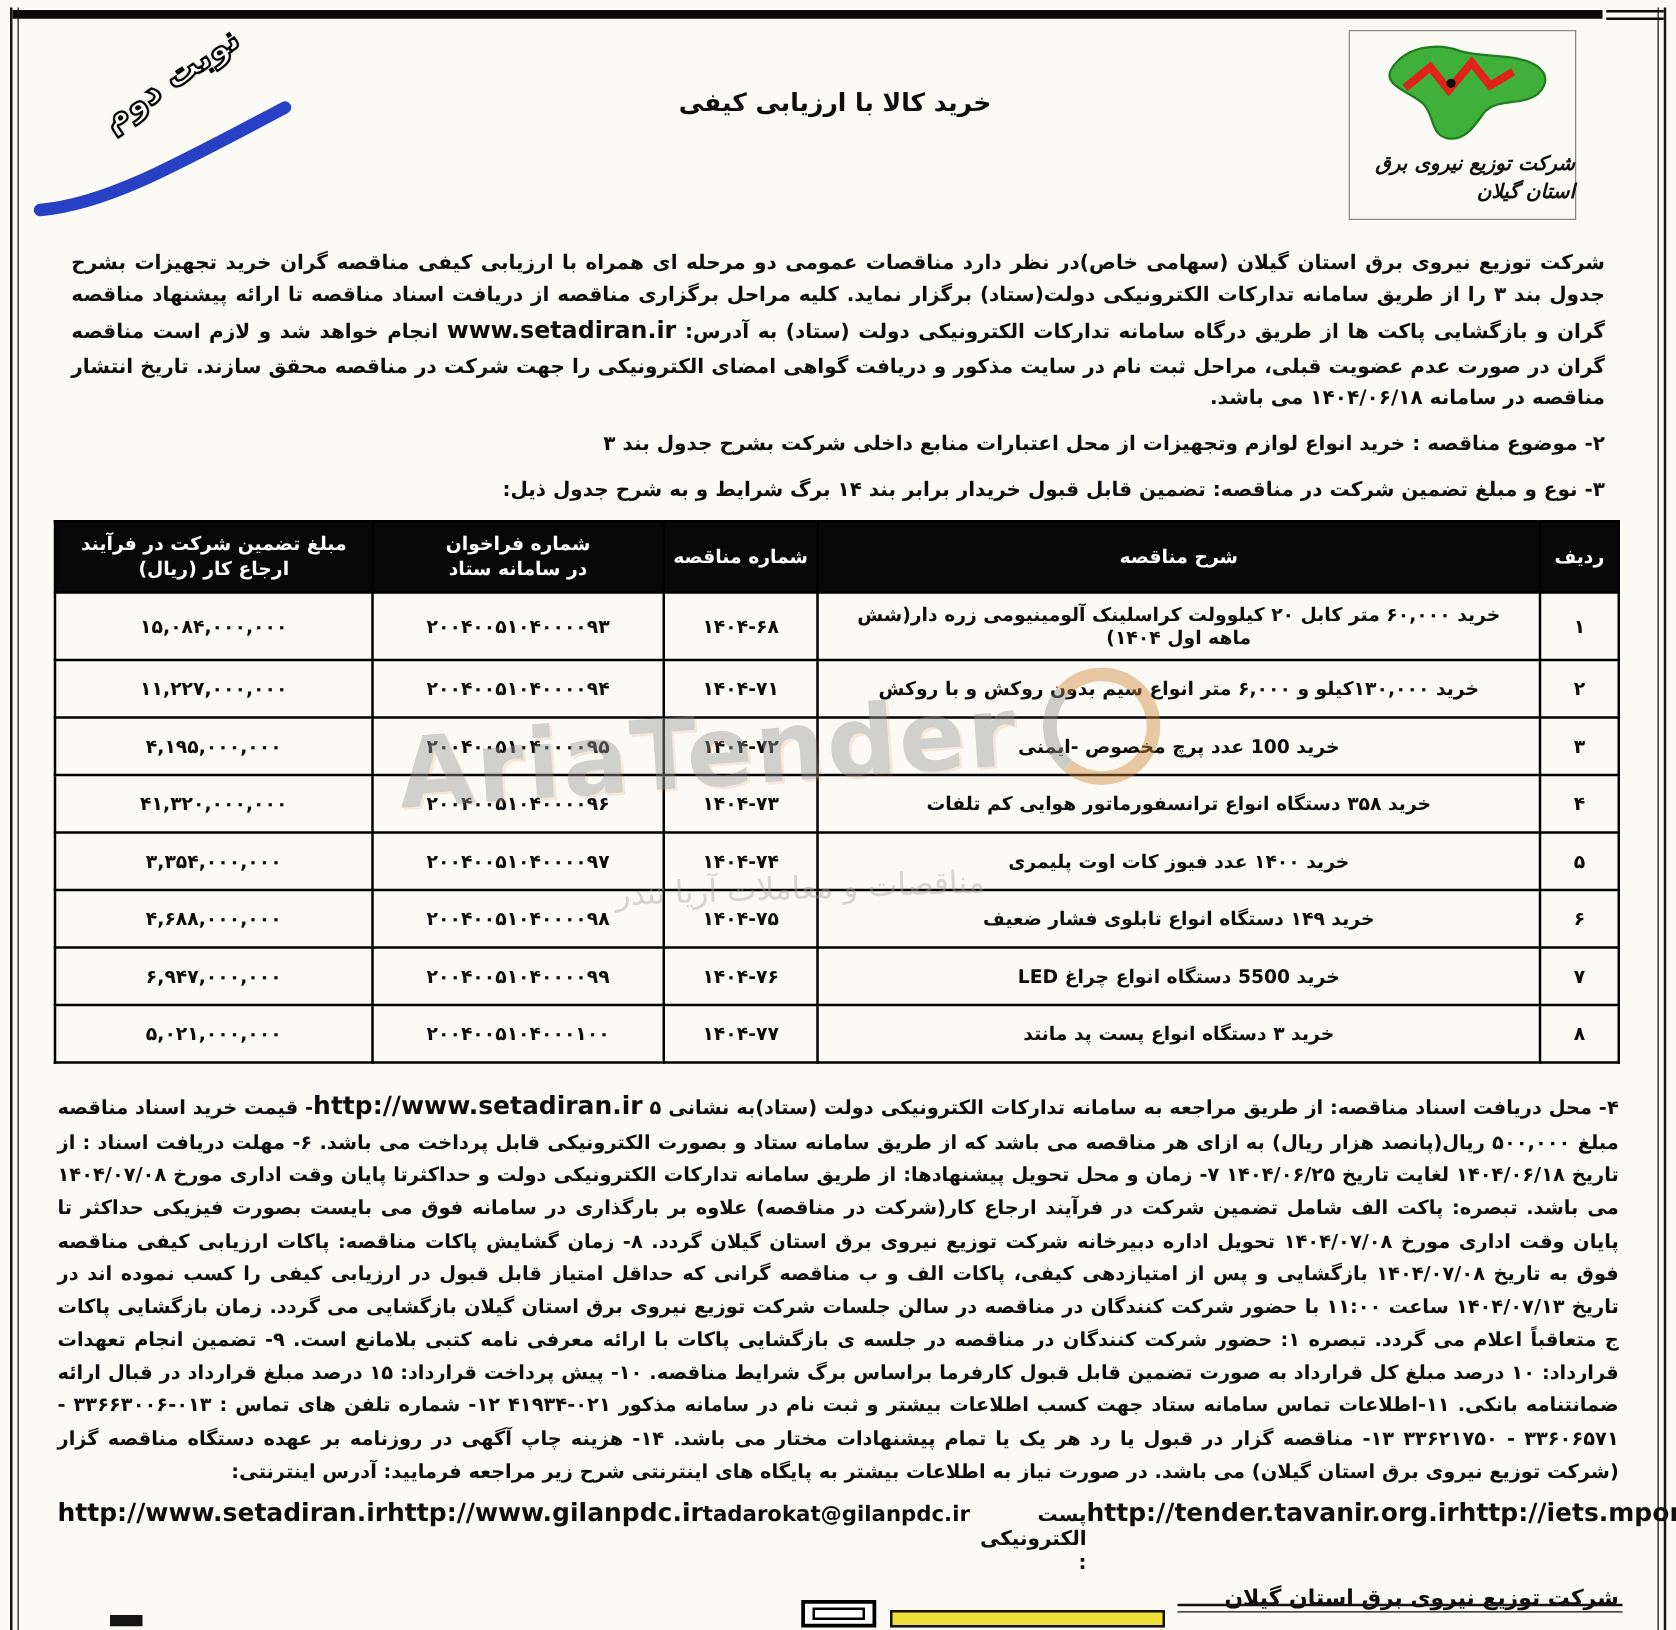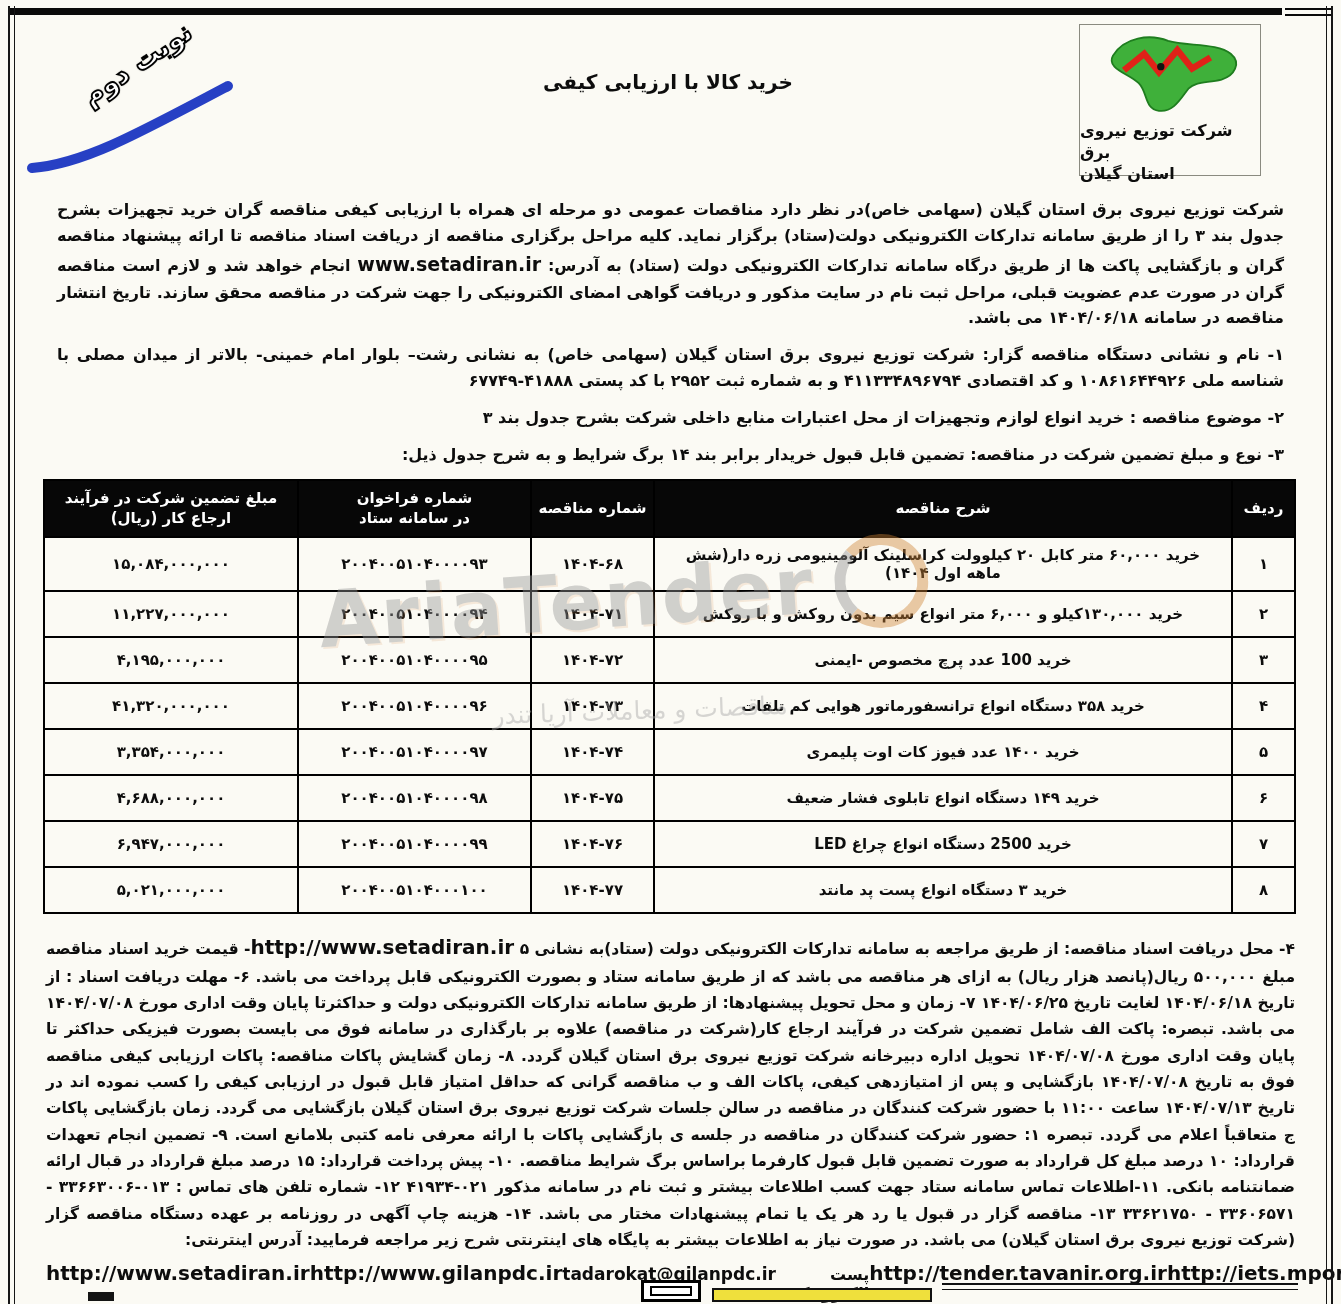--- a/index.html
+++ b/index.html
@@ -21,22 +21,22 @@
   .masthead { position:relative; height:162px; margin-top:24px; }
   .title-block { position:absolute; right:255px; left:250px; top:20px; text-align:center; }
   .title-block h1 { font-size:39px; font-weight:bold; letter-spacing:0.5px; }
   .title-block h2 { font-size:20px; font-weight:bold; margin-top:26px; }
 
   .badge-wrap { position:absolute; left:22px; top:14px; width:218px; height:140px; }
   .badge-text { position:absolute; left:52px; top:10px; transform:rotate(-34deg); font-size:27px; font-weight:bold;
                 color:#fff; -webkit-text-stroke:1.8px #000; text-shadow:0 0 2px #000, 0 0 1px #000; white-space:nowrap; }
   .swoosh { position:absolute; left:2px; top:34px; width:214px; height:104px; }
 
-  .logo-box { position:absolute; right:80px; top:0; width:182px; height:152px; text-align:left;
-              border:1px solid #8a8a80; padding-top:3px; }
+  .logo-box { position:absolute; right:80px; top:0; width:182px; height:152px; text-align:right;
+              border:1px solid #8a8a80; padding-top:3px;font-style:italic; }
   .logo-map { width:152px; height:92px; display:block; margin:0 auto; }
   .logo-line { font-size:16px; font-weight:bold; line-height:1.35; }
 
   
   .intro { margin:4px 46px 0; font-size:16px; font-weight:bold; text-align:justify; line-height:1.62; }
   .intro p { margin:11px; }
   .url-inline { direction:ltr; unicode-bidi:embed; font-weight:bold; }
   .intro .url-inline { font-size:19px; }
 
   
@@ -104,21 +104,20 @@
         <path d="M30,46 L52,28 L68,48 L88,24 L104,44 L124,32" stroke="#e02218" stroke-width="7" fill="none"></path>
         <circle cx="70" cy="42" r="4" fill="#111"></circle>
       </svg>
       <div class="logo-line">شرکت توزیع نیروی برق</div>
       <div class="logo-line">استان گیلان</div>
     </div>
   </header>
 
   <section class="intro">
     <p><span>شرکت توزیع نیروی برق استان گیلان (سهامی خاص)در نظر دارد مناقصات عمومی دو مرحله ای همراه با ارزیابی کیفی مناقصه گران خرید تجهیزات بشرح جدول بند ۳ را از طریق سامانه تدارکات الکترونیکی دولت(ستاد) برگزار نماید. کلیه مراحل برگزاری مناقصه از دریافت اسناد مناقصه تا ارائه پیشنهاد مناقصه گران و بازگشایی پاکت ها از طریق درگاه سامانه تدارکات الکترونیکی دولت (ستاد) به آدرس: </span><span class="url-inline">www.setadiran.ir</span><span> انجام خواهد شد و لازم است مناقصه گران در صورت عدم عضویت قبلی، مراحل ثبت نام در سایت مذکور و دریافت گواهی امضای الکترونیکی را جهت شرکت در مناقصه محقق سازند. تاریخ انتشار مناقصه در سامانه ۱۴۰۴/۰۶/۱۸ می باشد.</span></p>
-    <p>۱- نام و نشانی دستگاه مناقصه گزار: شرکت توزیع نیروی برق استان گیلان (سهامی خاص) به نشانی رشت– بلوار امام خمینی- بالاتر از میدان مصلی با شناسه ملی ۱۰۸۶۱۶۴۴۹۲۶ و کد اقتصادی ۴۱۱۳۳۴۸۹۶۷۹۴ و به شماره ثبت ۲۹۵۲ با کد پستی ۴۱۸۸۸-۶۷۷۴۹</p>
     <p>۲- موضوع مناقصه : خرید انواع لوازم وتجهیزات از محل اعتبارات منابع داخلی شرکت بشرح جدول بند ۳</p>
     <p>۳- نوع و مبلغ تضمین شرکت در مناقصه: تضمین قابل قبول خریدار برابر بند ۱۴ برگ شرایط و به شرح جدول ذیل:</p>
   </section>
 
   <table class="tender">
     <colgroup>
       <col style="width:63px">
         <col style="width:578px">
         <col style="width:123px">
         <col style="width:233px">
@@ -177,21 +176,21 @@
       </tr>
       <tr>
         <td>۶</td>
         <td class="desc">خرید ۱۴۹ دستگاه انواع تابلوی فشار ضعیف</td>
         <td class="ltrcell">۱۴۰۴-۷۵</td>
         <td>۲۰۰۴۰۰۵۱۰۴۰۰۰۰۹۸</td>
         <td>۴,۶۸۸,۰۰۰,۰۰۰</td>
       </tr>
       <tr>
         <td>۷</td>
-        <td class="desc">خرید 2500 دستگاه انواع چراغ LED</td>
+        <td class="desc">خرید 5500 دستگاه انواع چراغ LED</td>
         <td class="ltrcell">۱۴۰۴-۷۶</td>
         <td>۲۰۰۴۰۰۵۱۰۴۰۰۰۰۹۹</td>
         <td>۶,۹۴۷,۰۰۰,۰۰۰</td>
       </tr>
       <tr>
         <td>۸</td>
         <td class="desc">خرید ۳ دستگاه انواع پست پد مانتد</td>
         <td class="ltrcell">۱۴۰۴-۷۷</td>
         <td>۲۰۰۴۰۰۵۱۰۴۰۰۰۱۰۰</td>
         <td>۵,۰۲۱,۰۰۰,۰۰۰</td>

